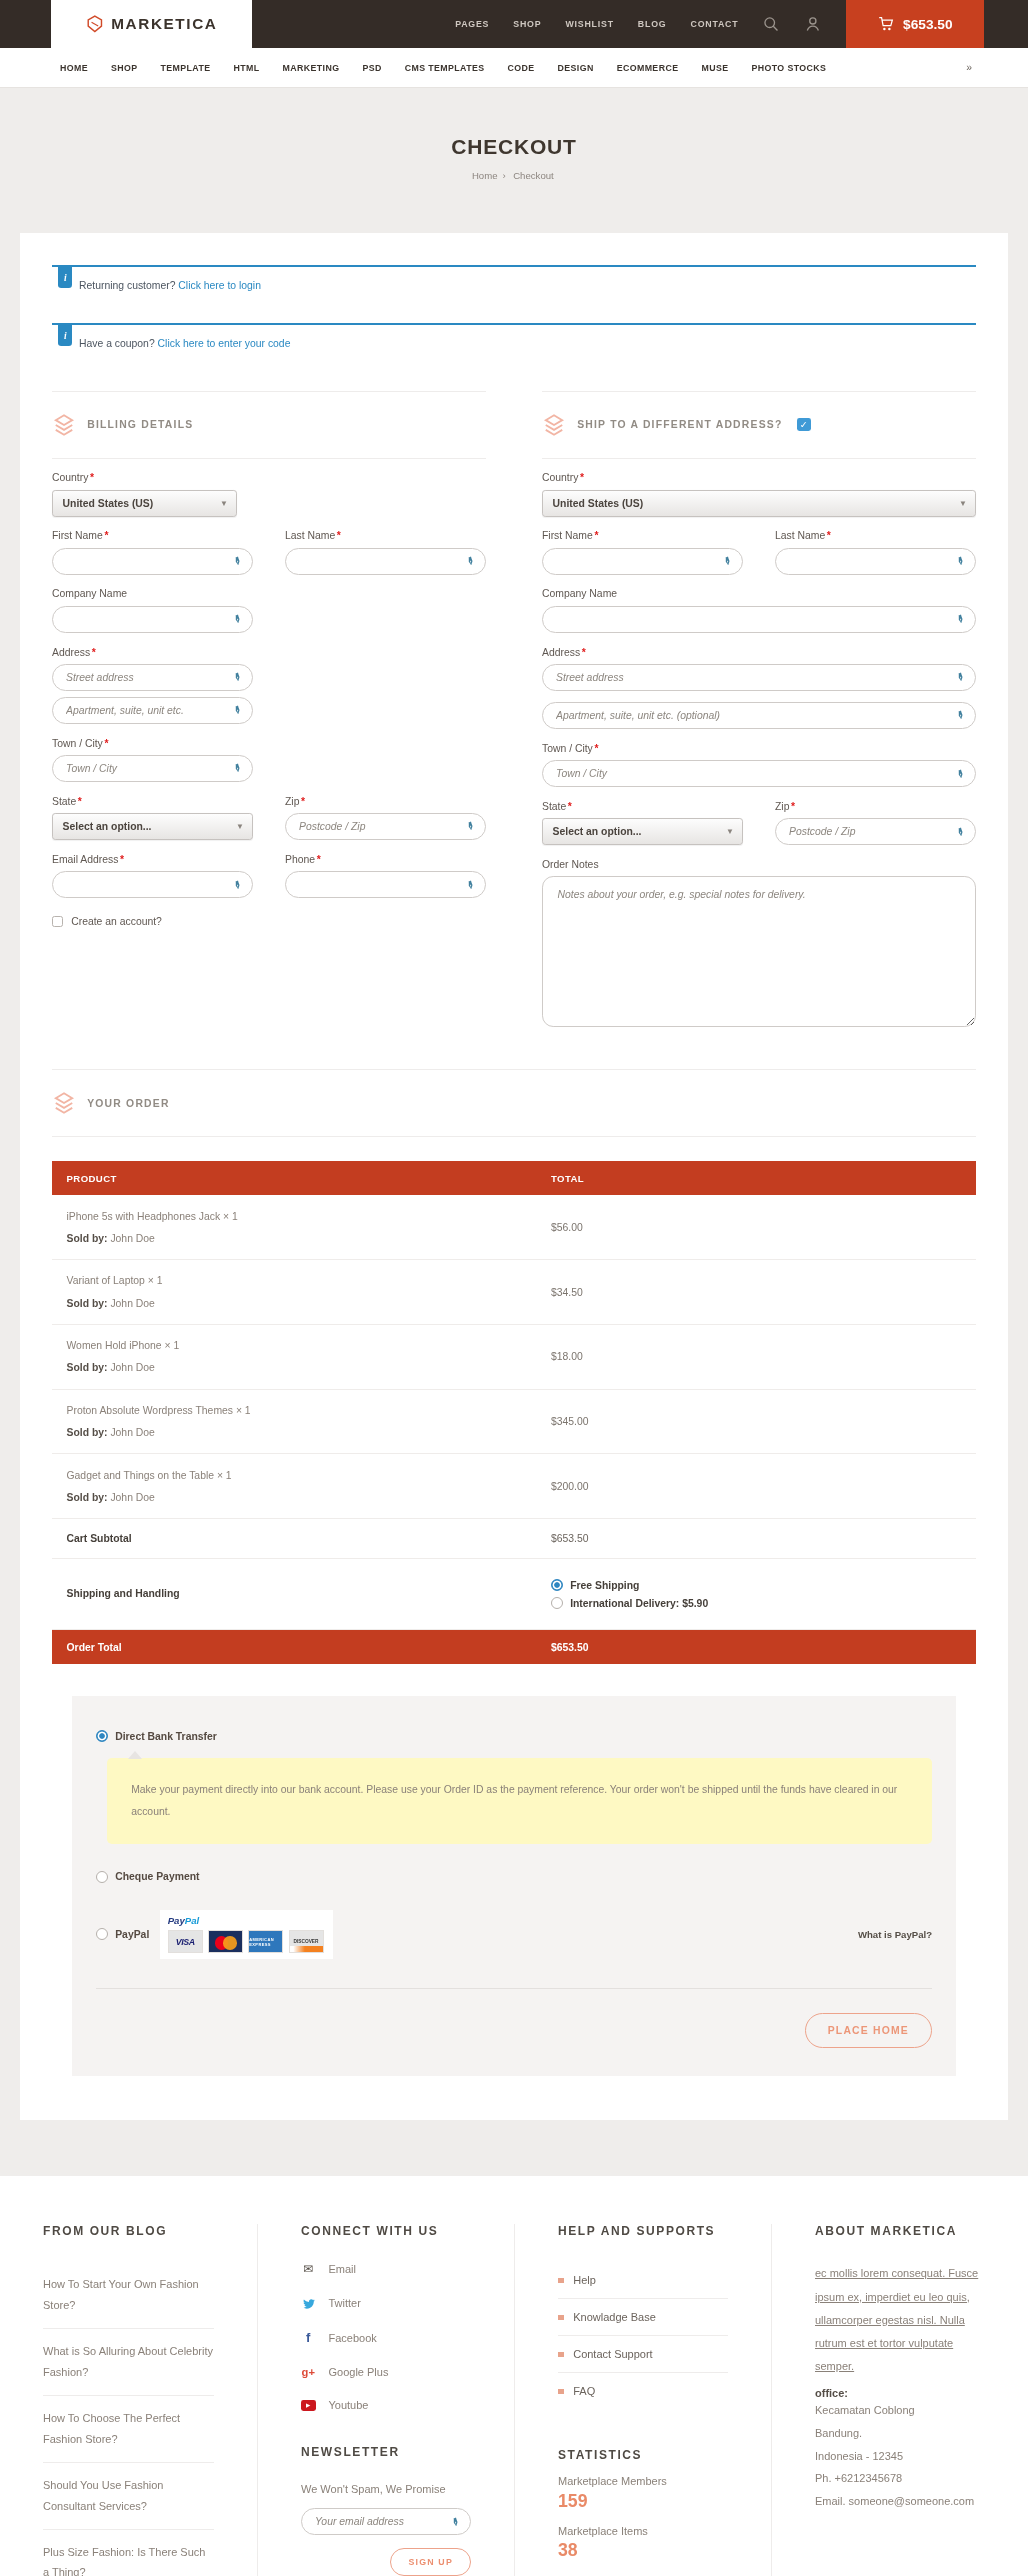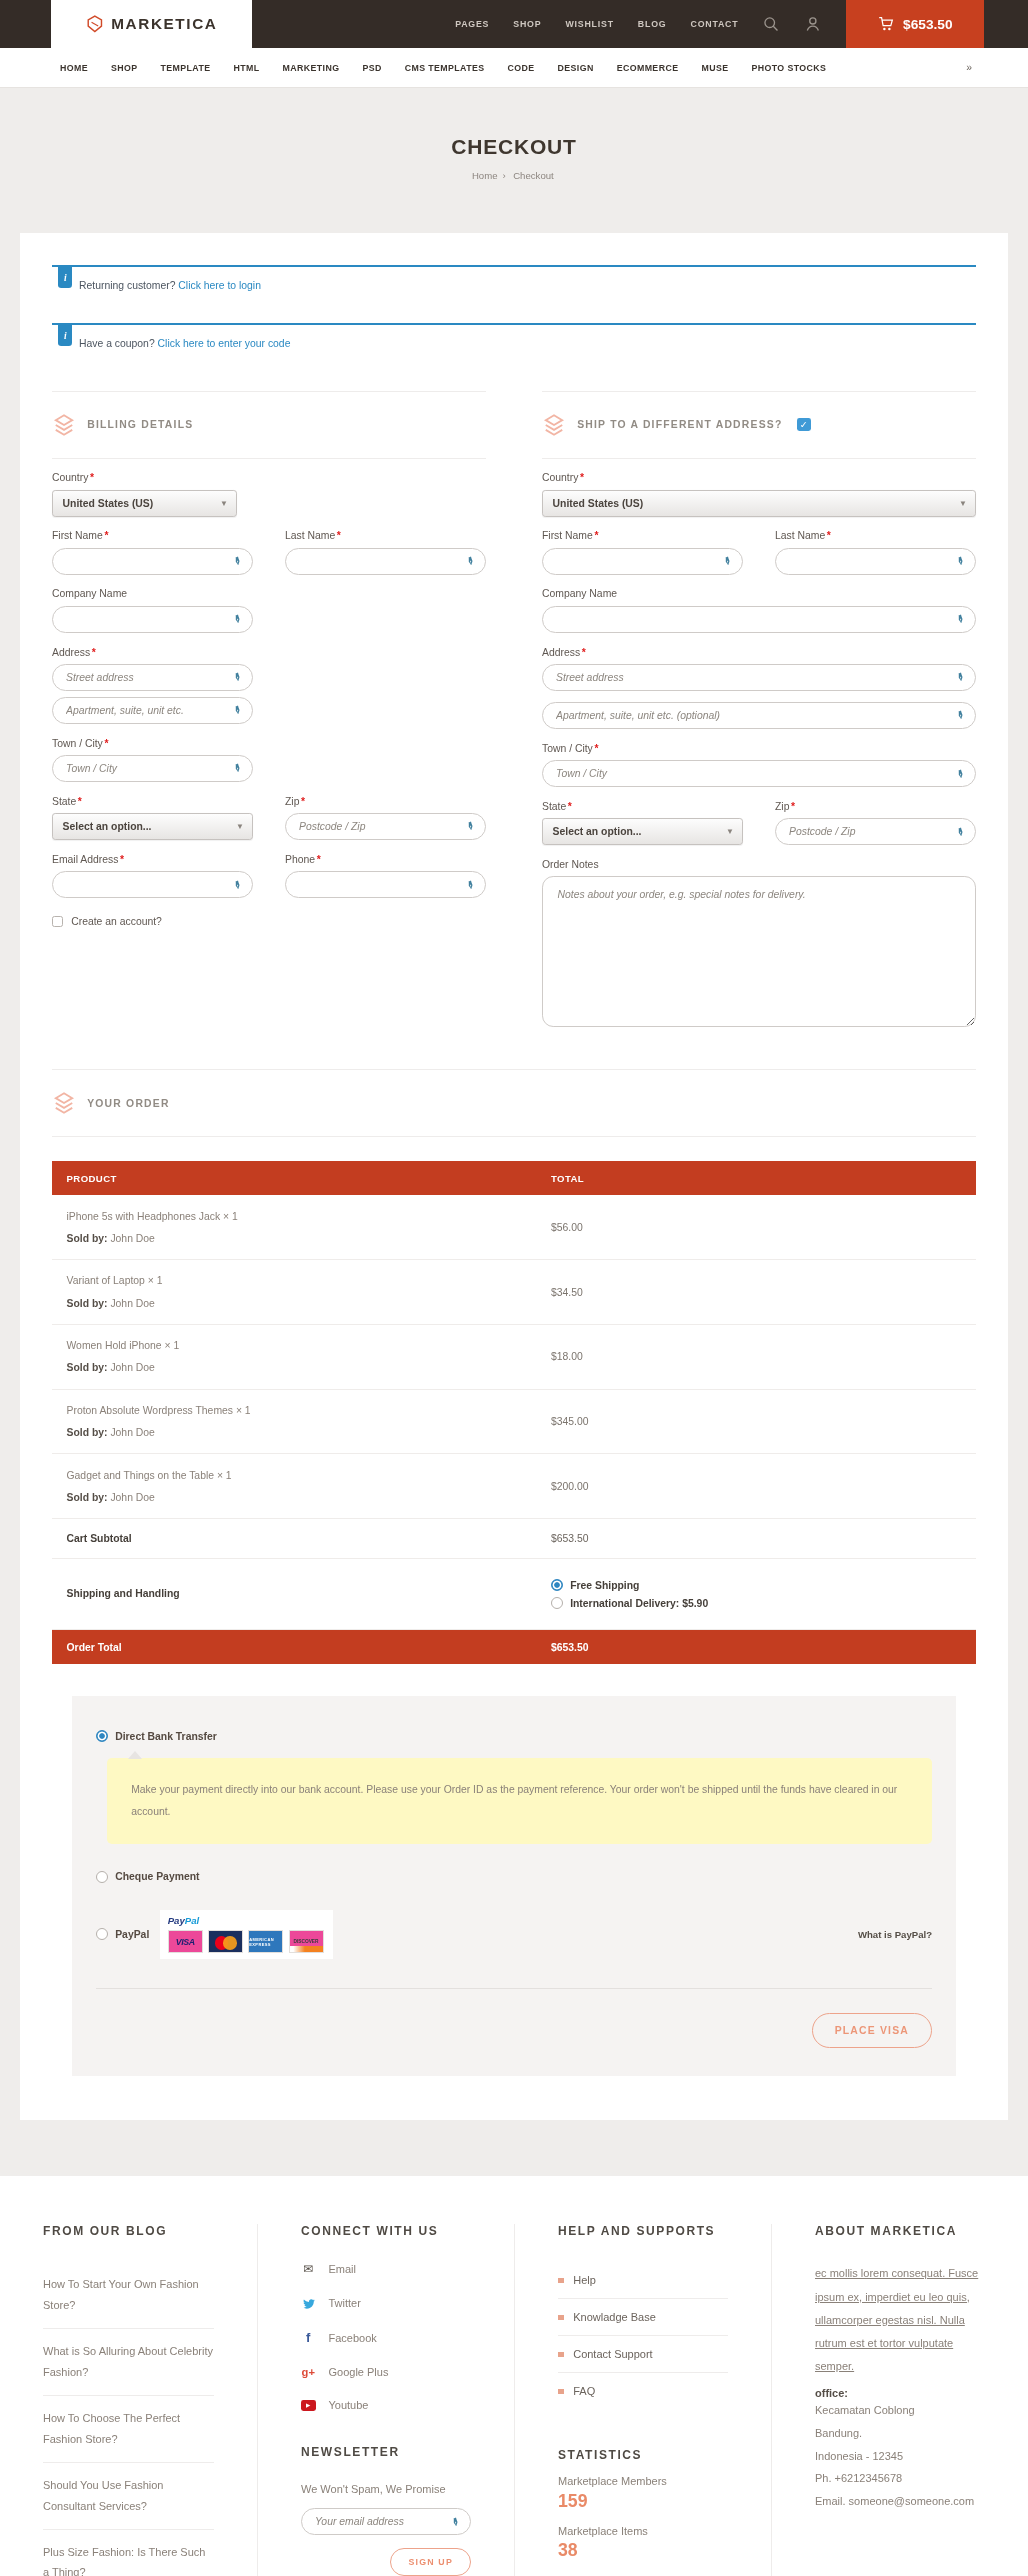--- a/index.html
+++ b/index.html
@@ -82,21 +82,21 @@
 
   
   .paybox { width:884px; margin:32px auto 0; background:#f5f3f2; padding:34px 24px 28px; }
   .pm-row { display:flex; align-items:center; font-size:10.4px; font-weight:bold; color:#554a42; }
   .pm-desc { margin:16px 0 27px 11.2px; background:#fef9c3; border-radius:4.8px; padding:21px 24px; font-size:10.4px; font-weight:normal; color:#8a8179; line-height:2.1; position:relative; }
   .pm-desc:before { content:""; position:absolute; top:-7.2px; left:21px; border:7.2px solid transparent; border-top:none; border-bottom:8px solid #e7e4e2; }
   .pm-gap { margin-bottom:27px; }
   .cards { background:#fff; margin-left:11.2px; padding:5.6px 7.2px; display:inline-block; }
   .pp-logo { font-size:9.6px; font-weight:bold; font-style:italic; margin-bottom:4px; }
   .pp1 { color:#253b80; } .pp2 { color:#179bd7; }
-  .mini { display:inline-flex; align-items:center; justify-content:center; width:35px; height:23px; border:0.8px solid #e2dfdc; background:#ec4899; vertical-align:middle; margin-right:2.4px; position:relative; overflow:hidden; }
+  .mini { display:inline-flex; align-items:center; justify-content:center; width:35px; height:23px; border:0.8px solid #e2dfdc; background:#e5e5e5; vertical-align:middle; margin-right:2.4px; position:relative; overflow:hidden; }
   .mini.visa { color:#1a1f71; font-weight:bold; font-style:italic; font-size:8.8px; letter-spacing:-0.4px; }
   .mini.mc { background:#1b2f5e; }
   .mc .c1,.mc .c2 { width:13.7px; height:13.7px; border-radius:50%; position:absolute; top:4.8px; }
   .mc .c1 { left:5.6px; background:#eb001b; } .mc .c2 { left:14.5px; background:#f79e1b; opacity:.92; }
   .mini.amex { background:#2e77bc; color:#fff; font-size:4px; letter-spacing:0.4px; font-weight:bold; }
   .mini.disc { color:#3a3a3a; font-weight:bold; font-size:4.8px; }
   .disc .sw { position:absolute; bottom:0; left:0; right:0; height:6.4px; background:linear-gradient(90deg,#fff 10%, #f48120 45%, #f48120); }
   .whatis { margin-left:auto; font-size:9.6px; font-weight:bold; color:#554e47; text-decoration:none; }
   .pay-foot { border-top:0.8px solid #e3e0de; margin-top:29px; padding-top:24px; text-align:right; }
   .btn-outline { display:inline-block; border:1.6px solid #eda38b; color:#ec9678; background:transparent; border-radius:19px; font-size:10.4px; font-weight:bold; letter-spacing:1.2px; padding:11.2px 22px; cursor:pointer; font-family:"Liberation Sans", sans-serif; }
@@ -423,21 +423,21 @@
           </span>
         <span class="mini disc">
             <span>DISCOVER</span>
             <span class="sw"></span>
           </span>
       </span>
       <a class="whatis" href="#">What is PayPal?</a>
     </div>
 
     <div class="pay-foot">
-      <button class="btn-outline">PLACE VISA</button>
+      <button class="btn-outline">PLACE HOME</button>
     </div>
   </div>
 </div>
 
 <div class="footer">
 
   <div class="fcol">
     <div class="fhead">FROM OUR BLOG</div>
     <div class="bloglist">
       <div class="bitem">How To Start Your Own Fashion Store?</div>

